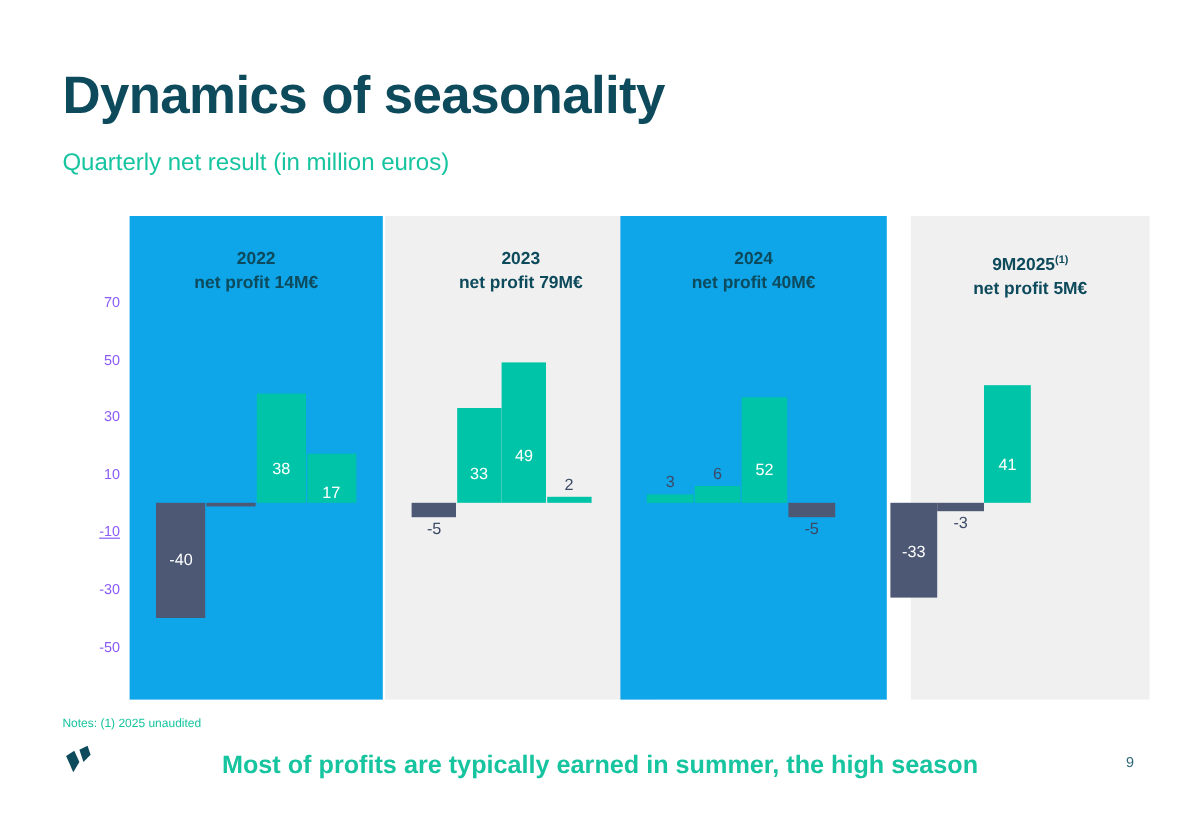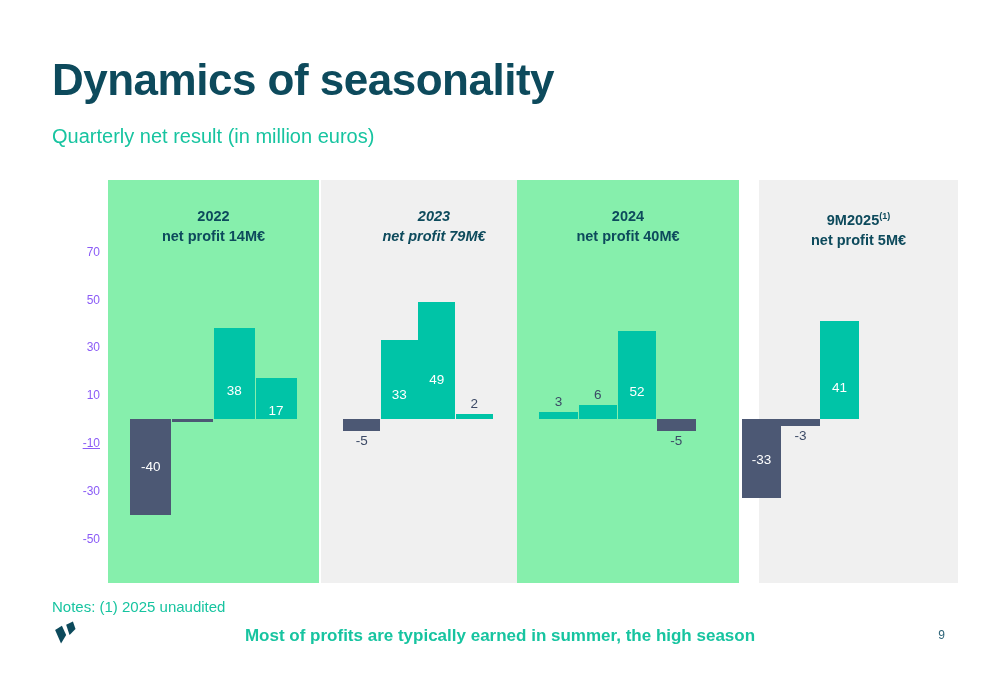--- a/index.html
+++ b/index.html
@@ -21,21 +21,21 @@
     position: absolute; left: 52px; top: 125px;
     font-size: 20px; color: #17c4a0; white-space: nowrap;
   }
 
   
   #chart { position: absolute; left: 0; top: 0; width: 1000px; height: 685px; }
 
   .panel {
     position: absolute; top: 180px; height: 403px;
   }
-  .panel.dark  { background: #86efac; }
+  .panel.dark  { background: #0ea5e9; }
   .panel.light { background: #f0f0f0; }
 
   .panel-head {
     position: absolute; left: 0; right: 0; top: 26px;
     text-align: center; color: #0d4a5c;
     font-size: 14.5px; line-height: 20px; font-weight: bold;
   }
   .panel-head .yr { display: block; }
   .panel-head .np { display: block; font-weight: bold; }
   .sup { font-size: 9px; vertical-align: super; }
@@ -55,25 +55,25 @@
   .barlabel {
     position: absolute; font-size: 13.5px; white-space: nowrap;
     transform: translateX(-50%);
   }
   .barlabel.inside  { color: #ffffff; }
   .barlabel.outside { color: #3c4a66; }
 
   
   #notes {
     position: absolute; left: 52px; top: 598px;
-    font-size: 15px; color: #17c4a0; white-space: nowrap;
+    font-size: 10px; color: #17c4a0; white-space: nowrap;
   }
   #tagline {
     position: absolute; left: 0; right: 0; top: 626px;
-    text-align: center; font-size: 17px; font-weight: bold;
+    text-align: center; font-size: 21px; font-weight: bold;
     color: #17c4a0;
   }
   #pagenum {
     position: absolute; right: 55px; top: 628px;
     font-size: 12px; color: #2d6478;
   }
   #logo { position: absolute; left: 50px; top: 618px; width: 34px; height: 34px; }
 </style>
 </head>
 <body>
@@ -97,21 +97,21 @@
           <span class="np">net profit 14M€</span>
         </div>
       </div>
       <div class="bar neg" style="left: 130.417px; width: 40.915px; top: 419px; height: 95.6px;"></div>
       <div class="barlabel inside" style="left: 150.875px; top: 459.152px;">-40</div>
       <div class="bar neg" style="left: 172.167px; width: 40.915px; top: 419px; height: 3px;"></div>
       <div class="bar pos" style="left: 213.917px; width: 40.915px; top: 328.18px; height: 90.82px;"></div>
       <div class="barlabel inside" style="left: 234.375px; top: 382.672px;">38</div>
       <div class="bar pos" style="left: 255.667px; width: 40.915px; top: 378.37px; height: 40.63px;"></div>
       <div class="barlabel inside" style="left: 276.125px; top: 402.748px;">17</div>
-      <div class="panel light" style="left: 321px; width: 226px; font-style: italic;">
+      <div class="panel light" style="left: 321px; width: 226px;">
         <div class="panel-head">
           <span class="yr">2023</span>
           <span class="np">net profit 79M€</span>
         </div>
       </div>
       <div class="bar neg" style="left: 343.375px; width: 36.75px; top: 419px; height: 11.95px;"></div>
       <div class="barlabel outside" style="left: 361.75px; top: 432.95px;">-5</div>
       <div class="bar pos" style="left: 380.875px; width: 36.75px; top: 340.13px; height: 78.87px;"></div>
       <div class="barlabel inside" style="left: 399.25px; top: 387.452px;">33</div>
       <div class="bar pos" style="left: 418.375px; width: 36.75px; top: 301.89px; height: 117.11px;"></div>

